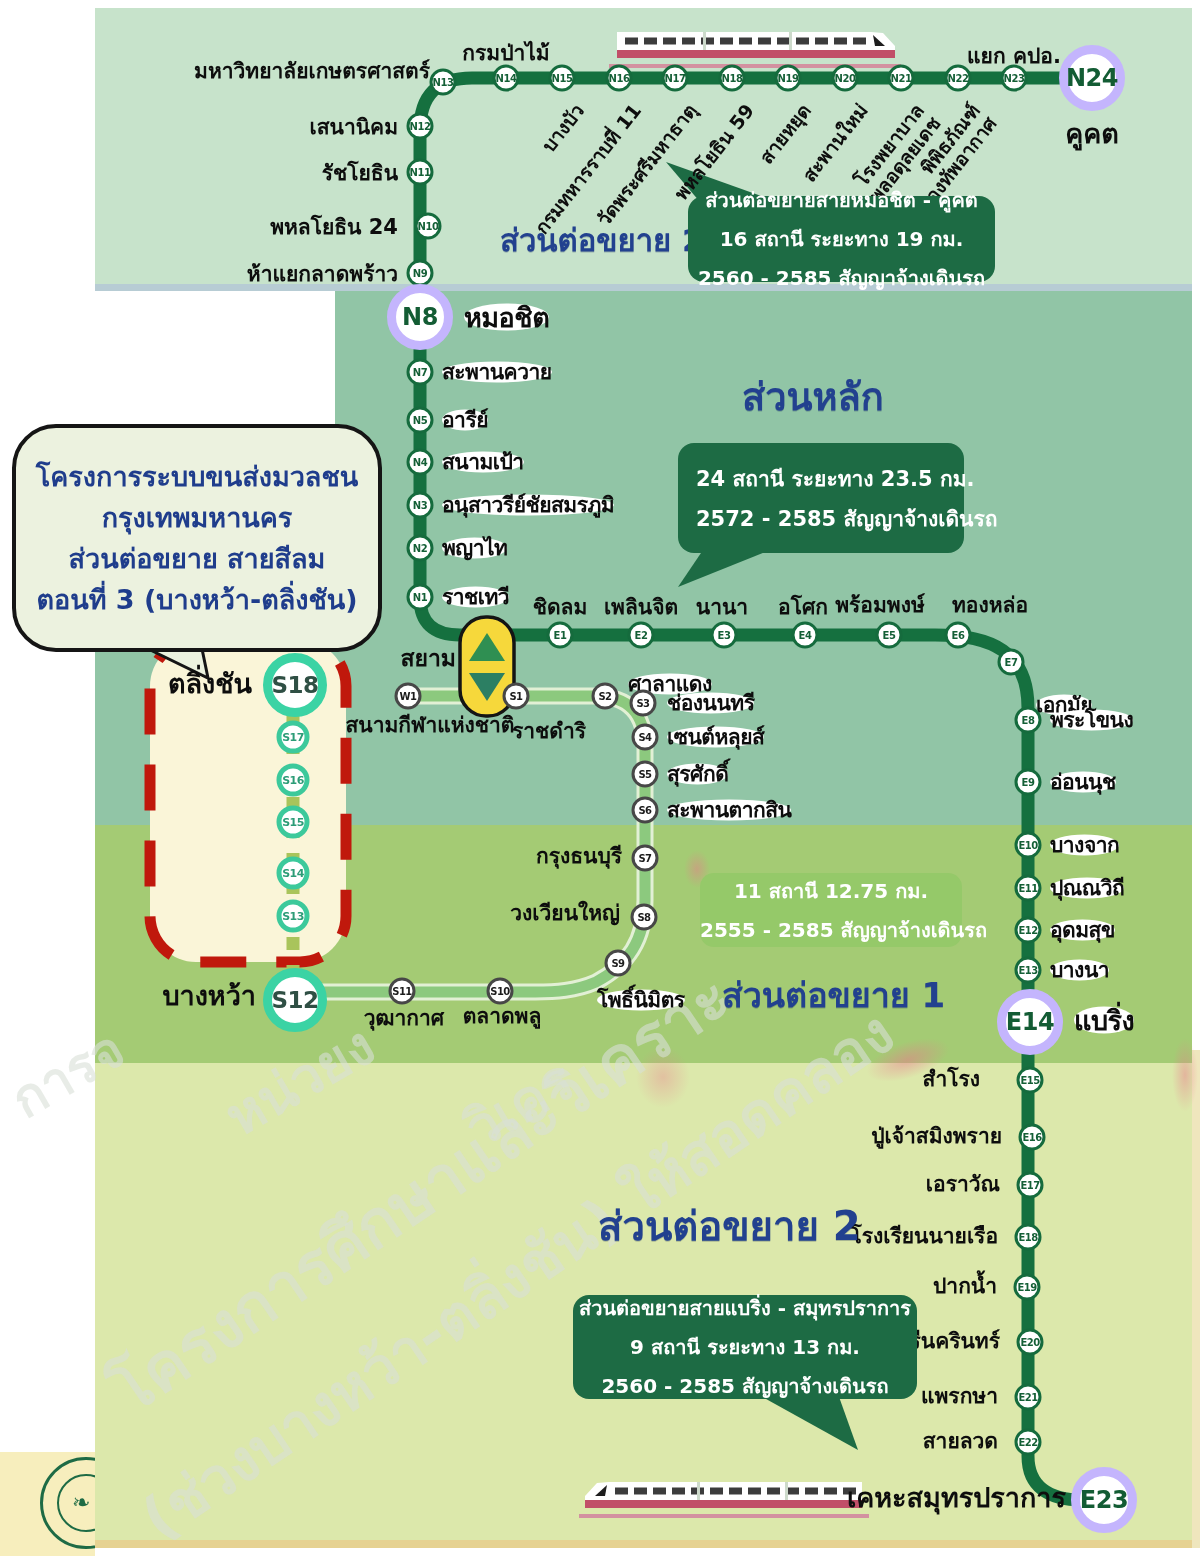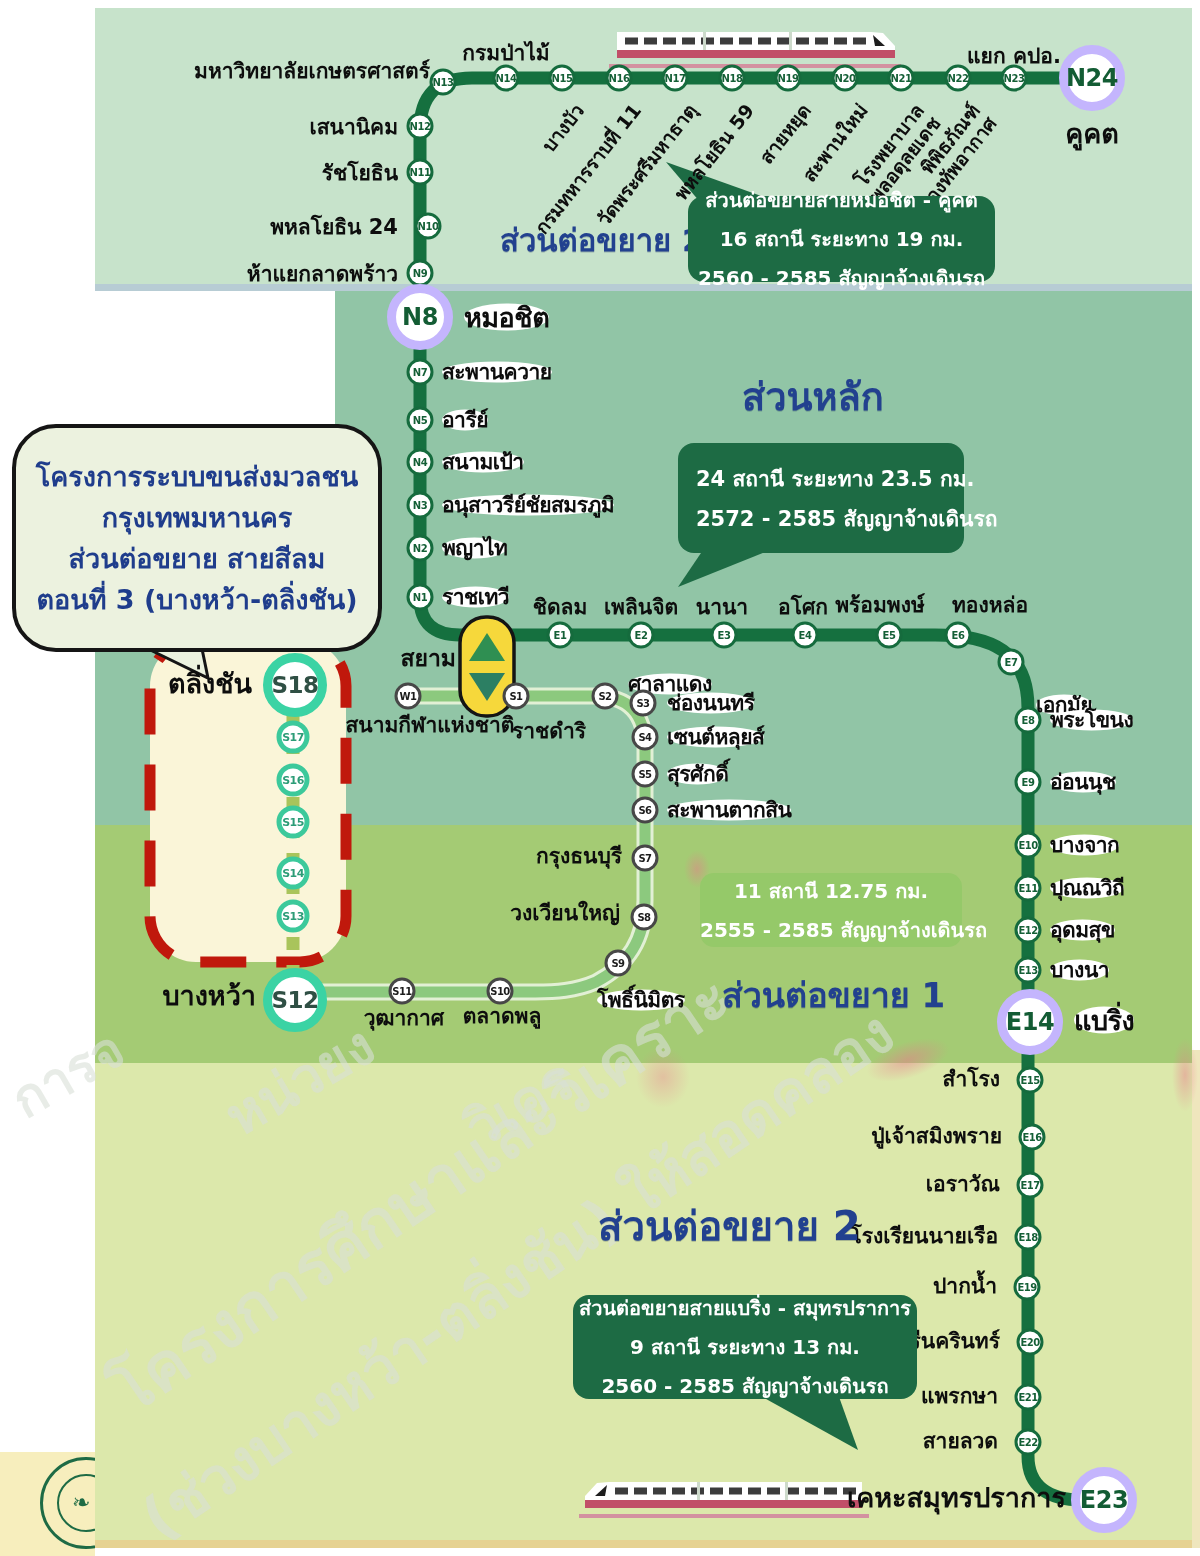--- a/index.html
+++ b/index.html
@@ -191,21 +191,21 @@
       <div class="lbl st" style="left: 1050px; top: 845px;">บางจาก</div>
       <div class="st t-g" style="left: 1028px; top: 888px;">E11</div>
       <div class="lbl st" style="left: 1050px; top: 888px;">ปุณณวิถี</div>
       <div class="st t-g" style="left: 1028px; top: 930px;">E12</div>
       <div class="lbl st" style="left: 1050px; top: 930px;">อุดมสุข</div>
       <div class="st t-g" style="left: 1028px; top: 970px;">E13</div>
       <div class="lbl st" style="left: 1050px; top: 970px;">บางนา</div>
       <div class="st t-b" style="left: 1030px; top: 1022px;">E14</div>
       <div class="lbl st bg" style="left: 1074px; top: 1020px;">แบริ่ง</div>
       <div class="st t-g" style="left: 1030px; top: 1080px;">E15</div>
-      <div class="lbl en" style="left: 1000px; top: 1078px; text-align: right;">สำโรง</div>
+      <div class="lbl en" style="left: 980px; top: 1078px; text-align: right;">สำโรง</div>
       <div class="st t-g" style="left: 1032px; top: 1137px;">E16</div>
       <div class="lbl en" style="left: 1002px; top: 1135px;">ปู่เจ้าสมิงพราย</div>
       <div class="st t-g" style="left: 1030px; top: 1185px;">E17</div>
       <div class="lbl en" style="left: 1000px; top: 1183px;">เอราวัณ</div>
       <div class="st t-g" style="left: 1028px; top: 1237px;">E18</div>
       <div class="lbl en" style="left: 998px; top: 1235px;">โรงเรียนนายเรือ</div>
       <div class="st t-g" style="left: 1027px; top: 1287px;">E19</div>
       <div class="lbl en" style="left: 997px; top: 1285px;">ปากน้ำ</div>
       <div class="st t-g" style="left: 1030px; top: 1342px;">E20</div>
       <div class="lbl en" style="left: 1000px; top: 1340px;">ศรีนครินทร์</div>

